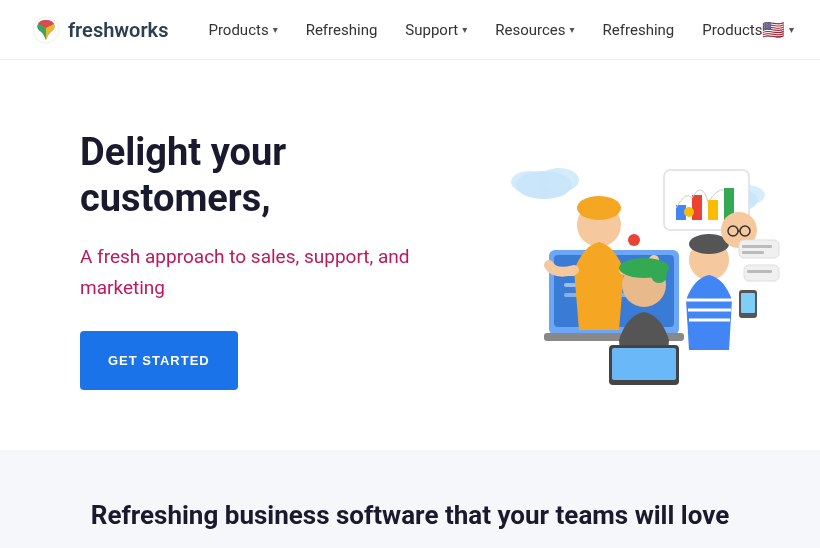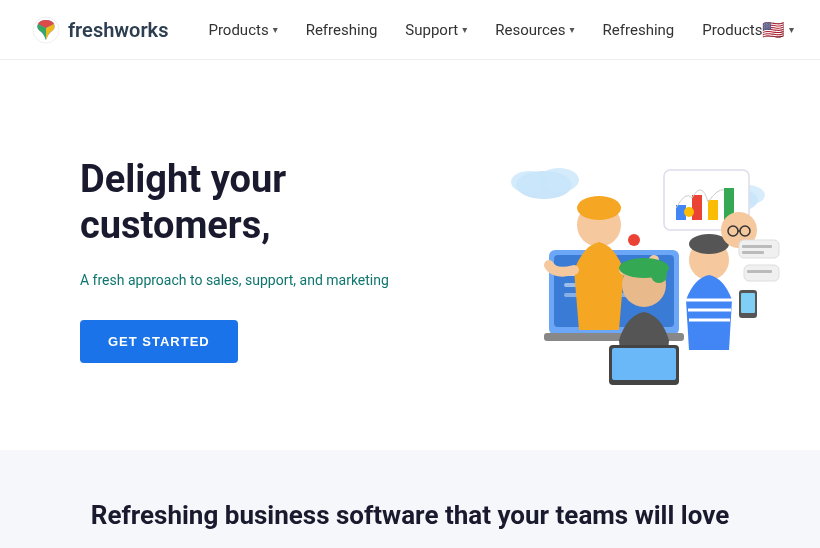--- a/index.html
+++ b/index.html
@@ -74,30 +74,30 @@
       flex-shrink: 0;
     }
     .hero-title {
       font-size: 38px;
       font-weight: 700;
       color: #1a1a2e;
       line-height: 1.2;
       margin-bottom: 21px;
     }
     .hero-subtitle {
-      font-size: 14px;
-      color: #0f766e;
+      font-size: 19px;
+      color: #be185d;
       line-height: 1.6;
       margin-bottom: 28px;
     }
     .btn-cta {
       background: #1A73E8;
       color: #fff;
       border: none;
-      padding: 14px 28px;
+      padding: 22px 28px;
       font-size: 13px;
       font-weight: 700;
       letter-spacing: 1px;
       text-transform: uppercase;
       cursor: pointer;
       border-radius: 4px;
     }
 
     
     .hero-illustration {

